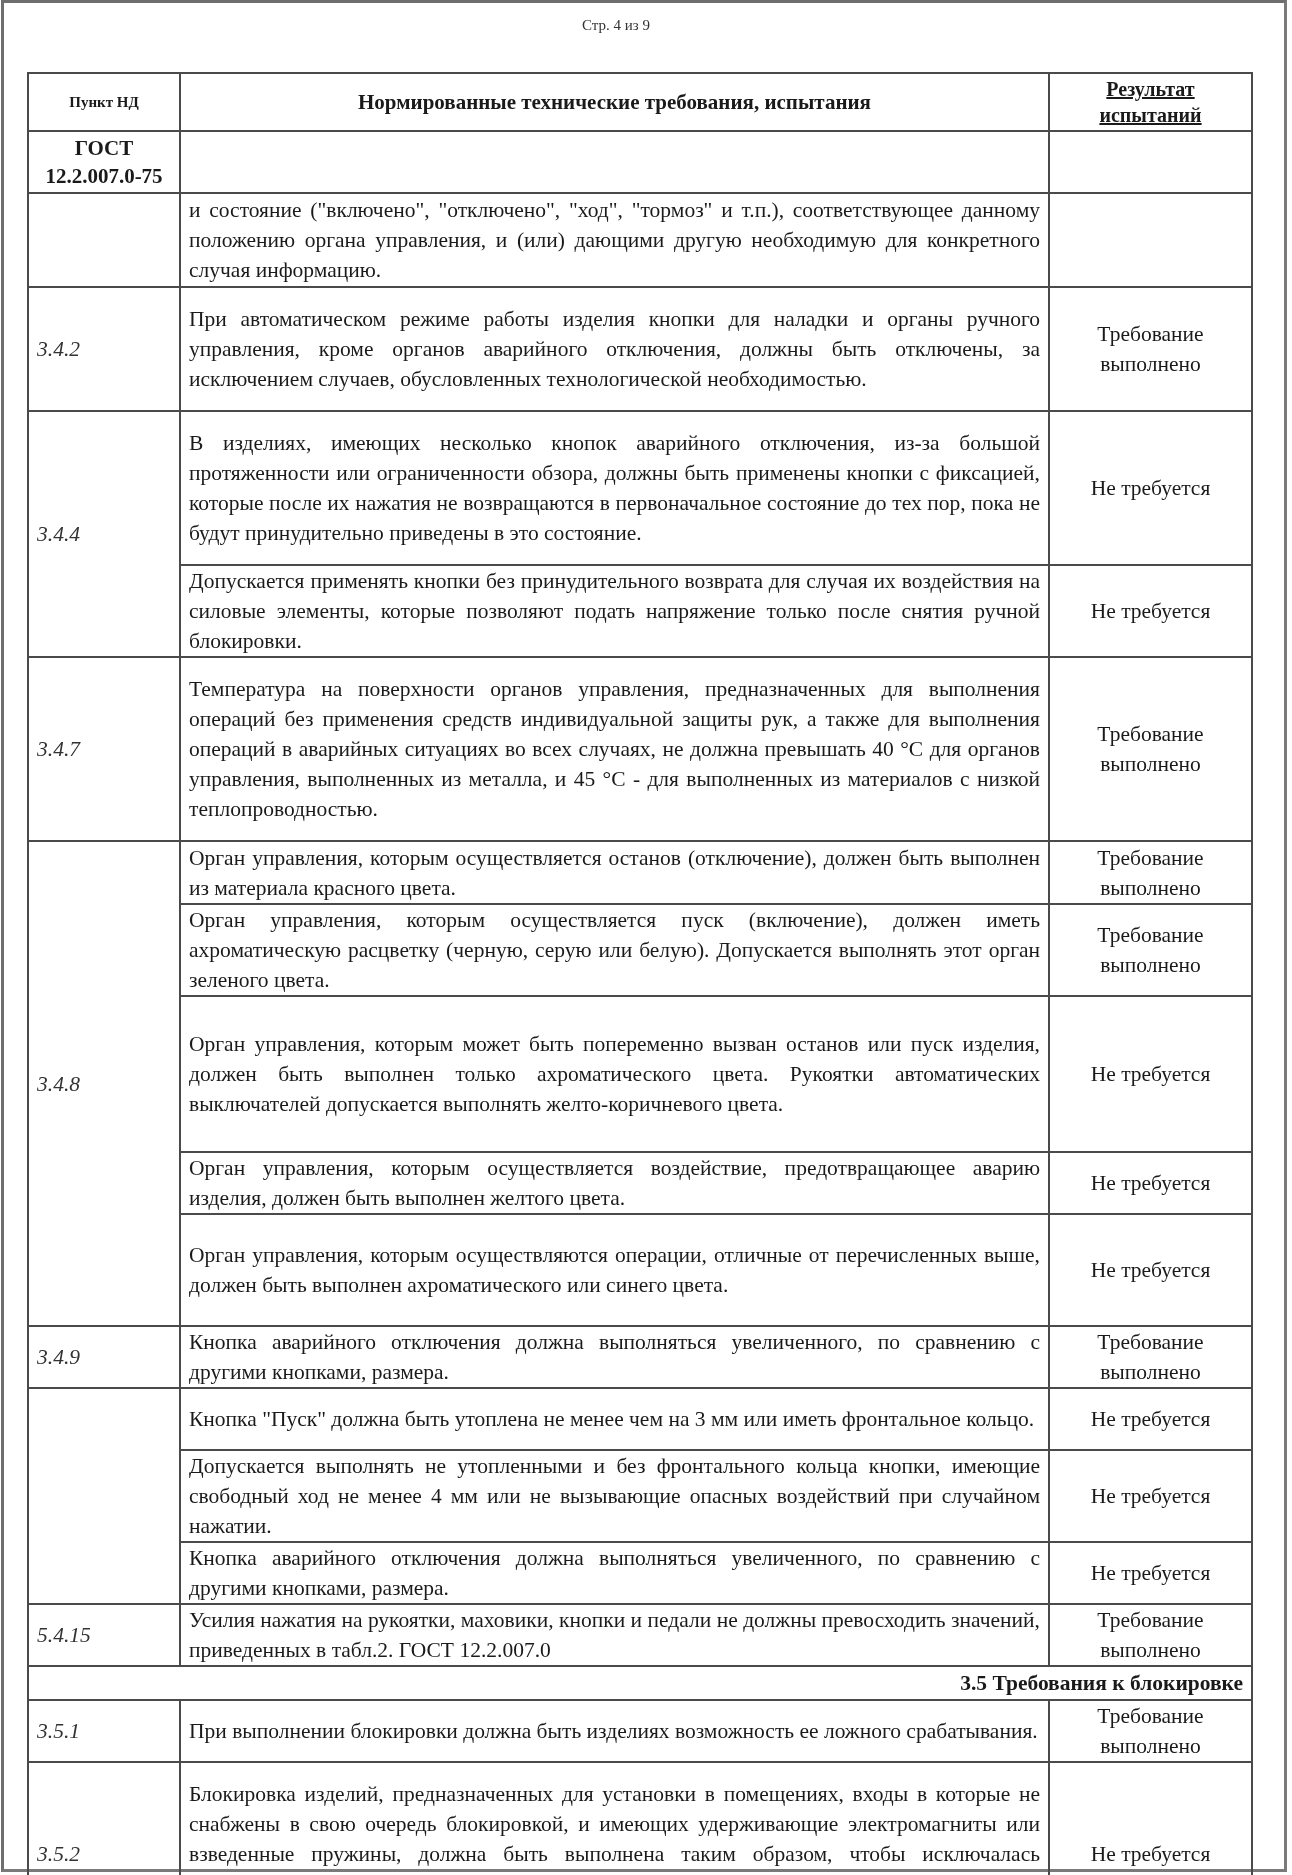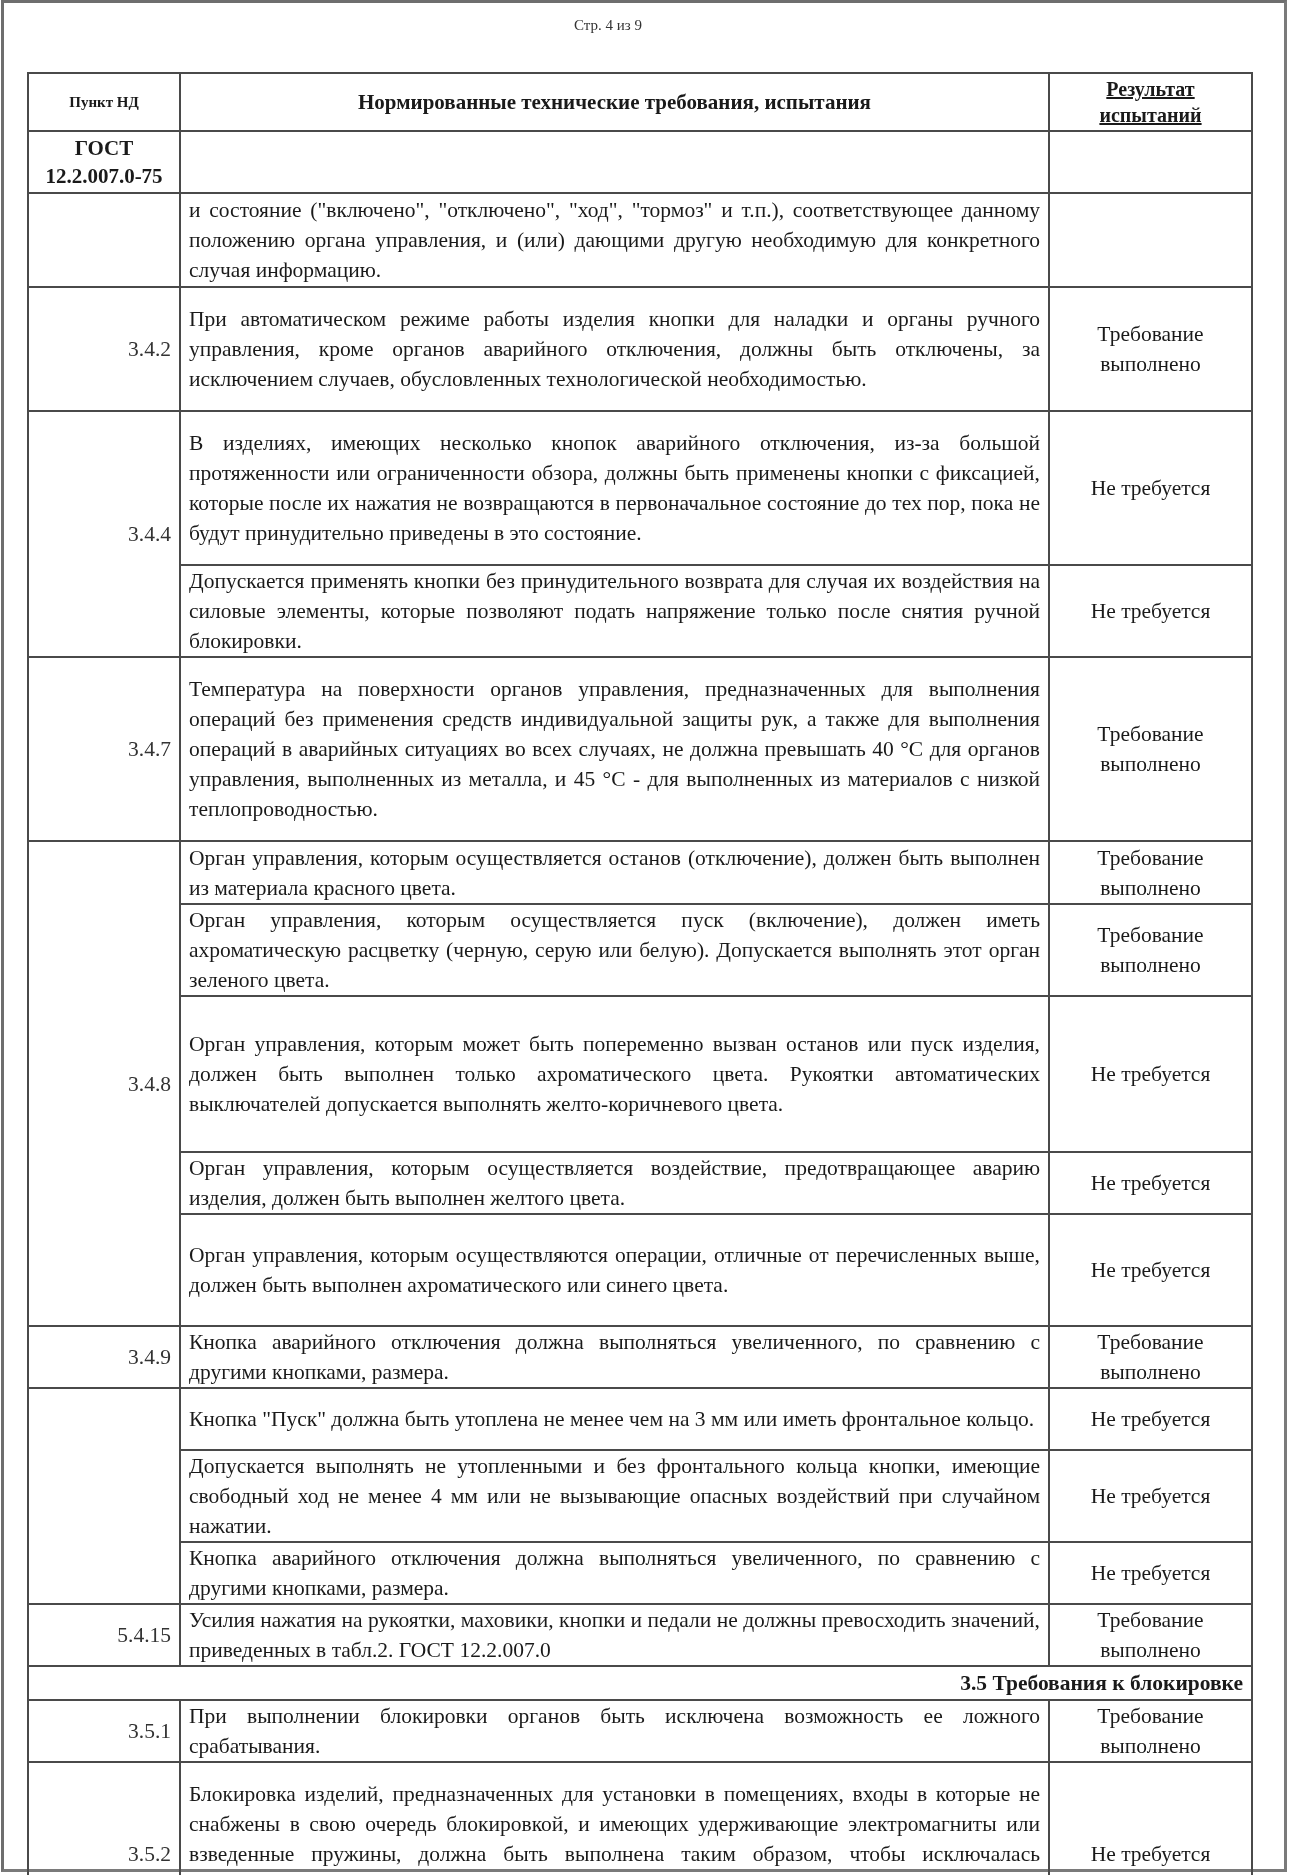--- a/index.html
+++ b/index.html
@@ -8,40 +8,40 @@
       font-family: "Liberation Serif", "DejaVu Serif", serif;
       color: #1a1a1a;
     }
     .page-frame {
       position: absolute; left: 1px; top: 0; width: 1286px; height: 1872px;
       border-left: 3px solid #6e6e6e; border-right: 3px solid #7a7a7a;
       border-top: 3px solid #6e6e6e; border-bottom: 3px solid #7a7a7a;
       box-sizing: border-box;
     }
     .page-number {
-      position: absolute; top: 17px; left: 0; width: 1216px; text-align: center;
+      position: absolute; top: 17px; left: 8px; width: 1216px; text-align: center;
       font-size: 15px; color: #333;
     }
     table.req {
       position: absolute; left: 27px; top: 72px; width: 1224px;
       border-collapse: collapse; table-layout: fixed;
       font-size: 21.5px; line-height: 30px;
     }
     table.req td, table.req th {
       border: 2px solid #4a4a4a; padding: 0 8px; vertical-align: middle;
     }
     col.c1 { width: 152px; }
     col.c2 { width: 869px; }
     col.c3 { width: 203px; }
     th { font-weight: bold; text-align: center; }
     th.h-point { height: 56px; font-size: 15px; }
     th.h-req { font-size: 21px; }
     th.h-res { font-size: 20px; line-height: 26px; text-decoration: underline; }
     td.gost { font-weight: bold; text-align: center; font-size: 21px; line-height: 28px; height: 60px; margin-top: 44px; }
-    td.point { text-align: right; color: #333; }
+    td.point { text-align: left; color: #333; font-style: italic; }
     td.text { text-align: justify; text-align-last: left; padding: 0 14px 0 12px; }
     td.result { text-align: center; line-height: 30px; padding: 0 4px; }
     td.section { text-align: right; font-weight: bold; height: 32px; }
   </style>
 </head>
 <body>
 
 <div class="page-frame"></div>
 <div class="page-number">Стр. 4 из 9</div>
 
@@ -140,21 +140,21 @@
       <td class="text">Усилия нажатия на рукоятки, маховики, кнопки и педали не должны превосходить значений, приведенных в табл.2. ГОСТ 12.2.007.0</td>
       <td class="result">Требование выполнено</td>
     </tr>
 
     <tr>
       <td class="section" colspan="3">3.5 Требования к блокировке</td>
     </tr>
 
     <tr style="height:62px">
       <td class="point">3.5.1</td>
-      <td class="text">При выполнении блокировки органов быть исключена возможность ее ложного срабатывания.</td>
+      <td class="text">При выполнении блокировки должна быть изделиях возможность ее ложного срабатывания.</td>
       <td class="result">Требование выполнено</td>
     </tr>
 
     <tr style="height:184px">
       <td class="point">3.5.2</td>
       <td class="text">Блокировка изделий, предназначенных для установки в помещениях, входы в которые не снабжены в свою очередь блокировкой, и имеющих удерживающие электромагниты или взведенные пружины, должна быть выполнена таким образом, чтобы исключалась опасность, связанная с перемещением частей изделия вследствие случайного снятия или подачи напряжения в цепи управления.</td>
       <td class="result">Не требуется</td>
     </tr>
   </tbody>
 </table>

